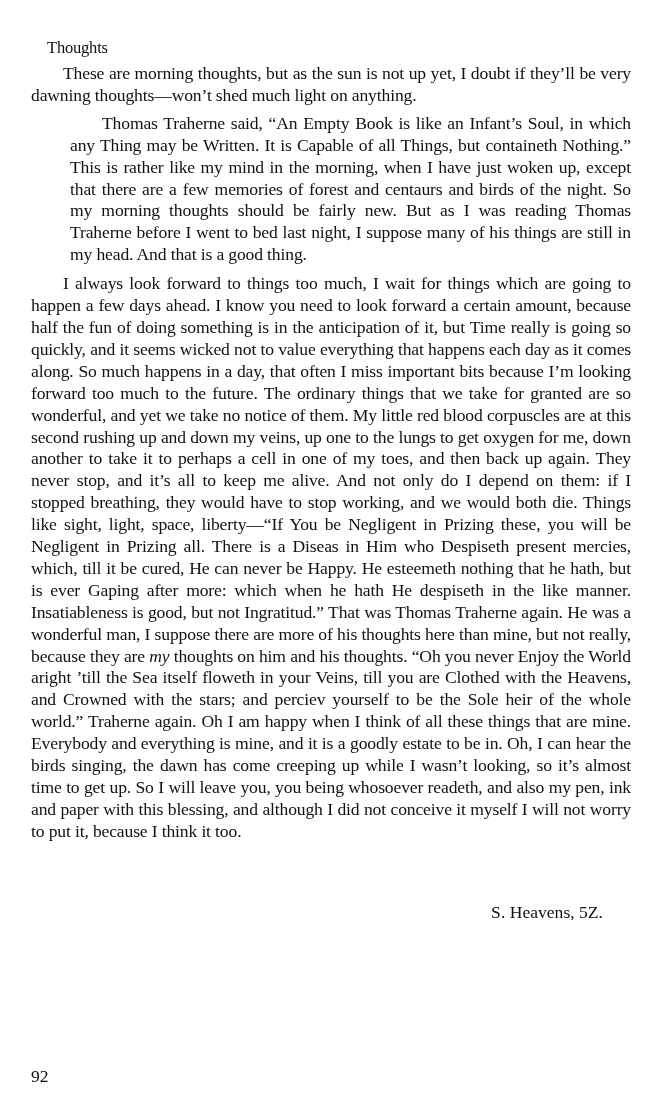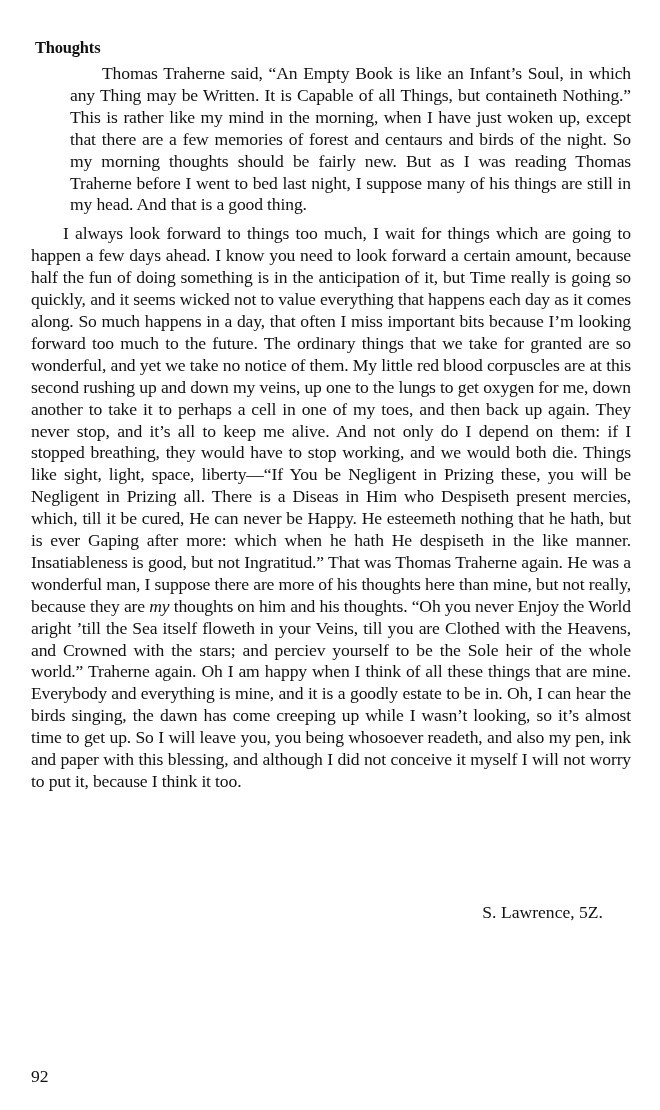--- a/index.html
+++ b/index.html
@@ -18,22 +18,22 @@
     .page {
       position: absolute;
       left: 31px;
       top: 0;
       width: 600px;
       height: 1110px;
     }
     .heading {
       position: absolute;
       top: 38px;
-      left: 4px;
-      font-weight: bold;
+      left: 16px;
+      font-weight: normal;
       font-size: 16.5px;
       letter-spacing: -0.2px;
     }
     .body-text {
       position: absolute;
       top: 63px;
       left: 0;
       width: 600px;
       font-size: 17.6px;
       line-height: 21.9px;
@@ -66,20 +66,21 @@
     }
   </style>
 </head>
 <body>
 
 <div class="page">
 
   <div class="heading">Thoughts</div>
 
   <div class="body-text">
+    <p class="p1">These are morning thoughts, but as the sun is not up yet, I doubt if they’ll be very dawning thoughts—won’t shed much light on anything.</p>
     <p class="p3">Thomas Traherne said, “An Empty Book is like an Infant’s Soul, in which any Thing may be Written. It is Capable of all Things, but containeth Nothing.” This is rather like my mind in the morning, when I have just woken up, except that there are a few memories of forest and centaurs and birds of the night. So my morning thoughts should be fairly new. But as I was reading Thomas Traherne before I went to bed last night, I suppose many of his things are still in my head. And that is a good thing.</p>
     <p class="p4"><span>I always look forward to things too much, I wait for things which are going to happen a few days ahead. I know you need to look forward a certain amount, because half the fun of doing something is in the anticipation of it, but Time really is going so quickly, and it seems wicked not to value everything that happens each day as it comes along. So much happens in a day, that often I miss important bits because I’m looking forward too much to the future. The ordinary things that we take for granted are so wonderful, and yet we take no notice of them. My little red blood corpuscles are at this second rushing up and down my veins, up one to the lungs to get oxygen for me, down another to take it to perhaps a cell in one of my toes, and then back up again. They never stop, and it’s all to keep me alive. And not only do I depend on them: if I stopped breathing, they would have to stop working, and we would both die. Things like sight, light, space, liberty—“If You be Negligent in Prizing these, you will be Negligent in Prizing all. There is a Diseas in Him who Despiseth present mercies, which, till it be cured, He can never be Happy. He esteemeth nothing that he hath, but is ever Gaping after more: which when he hath He despiseth in the like manner. Insatiableness is good, but not Ingratitud.” That was Thomas Traherne again. He was a wonderful man, I suppose there are more of his thoughts here than mine, but not really, because they are </span><em>my</em><span> thoughts on him and his thoughts. “Oh you never Enjoy the World aright ’till the Sea itself floweth in your Veins, till you are Clothed with the Heavens, and Crowned with the stars; and perciev yourself to be the Sole heir of the whole world.” Traherne again. Oh I am happy when I think of all these things that are mine. Everybody and every­thing is mine, and it is a goodly estate to be in. Oh, I can hear the birds singing, the dawn has come creeping up while I wasn’t looking, so it’s almost time to get up. So I will leave you, you being whosoever readeth, and also my pen, ink and paper with this blessing, and although I did not conceive it myself I will not worry to put it, because I think it too.</span></p>
   </div>
 
-  <div class="signature">S. Lawrence, 5Z.</div>
+  <div class="signature">S. Heavens, 5Z.</div>
 
   <div class="page-number">92</div>
 </div>
 
 </body></html>

